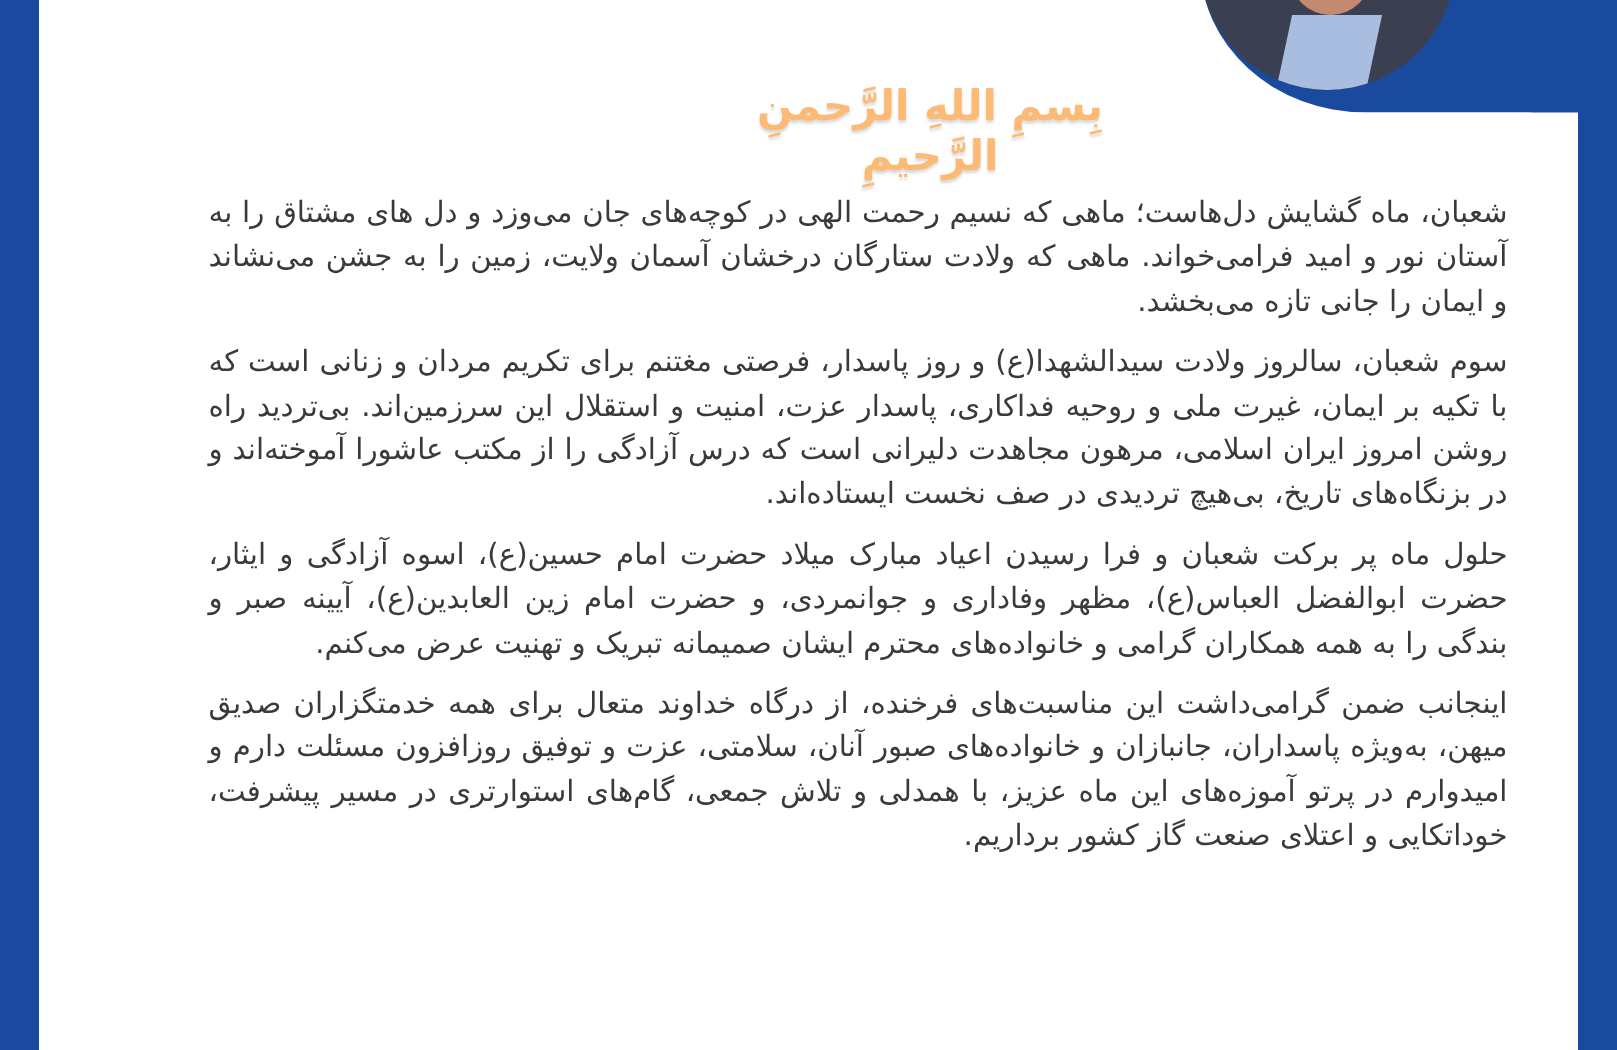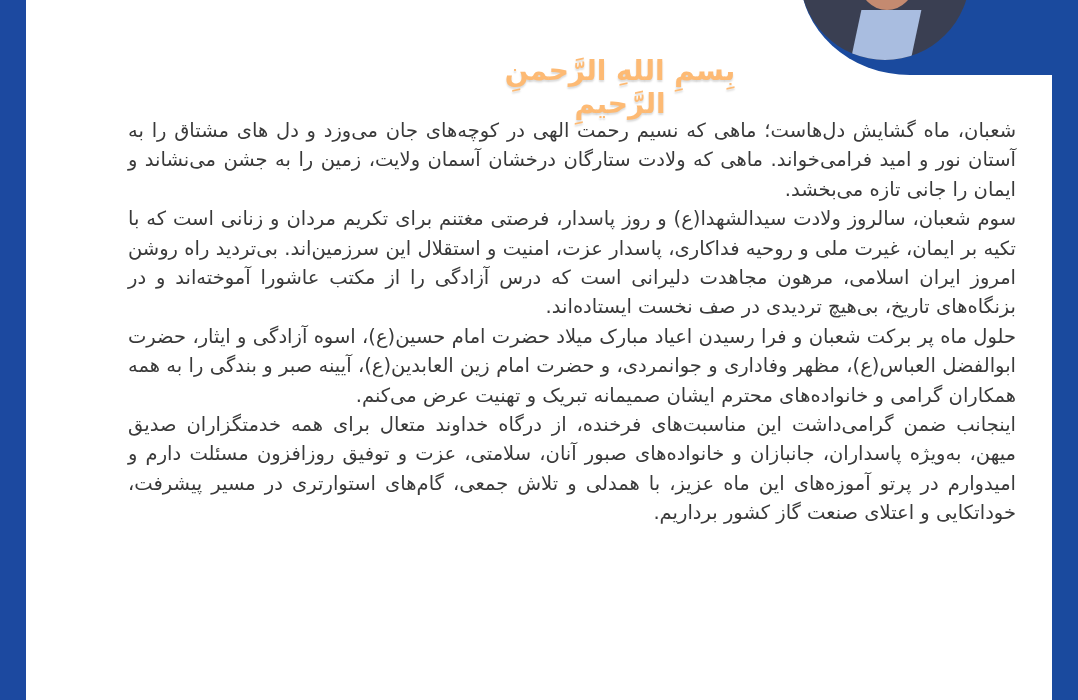--- a/index.html
+++ b/index.html
@@ -100,21 +100,21 @@
       width: 888px;
       direction: rtl;
       text-align: justify;
       text-align-last: right;
       font-family: "DejaVu Sans", sans-serif;
       font-size: 19.5px;
       line-height: 29.4px;
       color: #3a3a3a;
     }
     .content p {
-      margin: 0;
+      margin: 11px;
     }
   </style>
 </head>
 <body>
 
 <div class="page">
   <div class="left-band"></div>
   <div class="card"></div>
   <div class="blue-lobe"></div>
   <div class="card-corner"></div>

